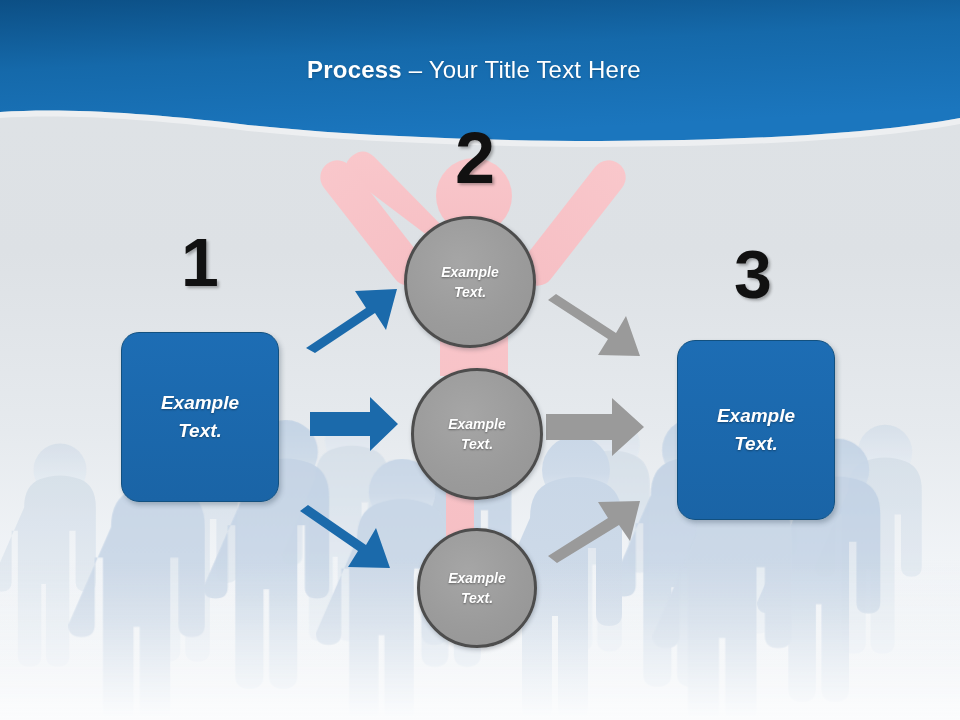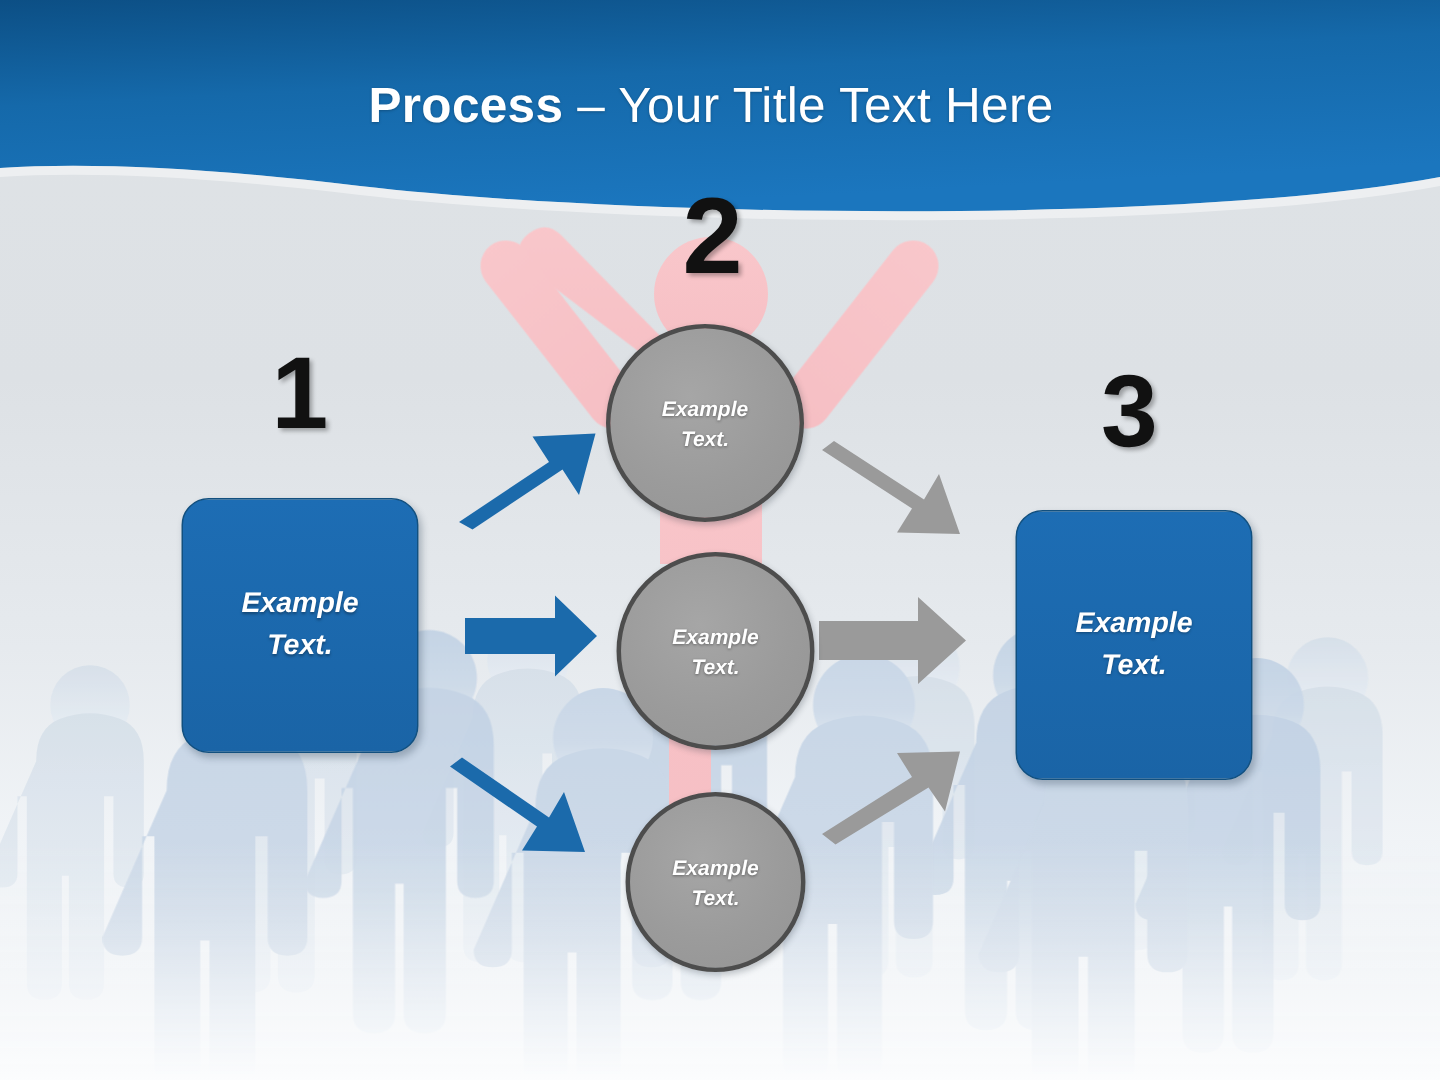--- a/index.html
+++ b/index.html
@@ -30,21 +30,21 @@
     width: 960px;
     height: 150px;
   }
   #slide-title {
     position: absolute;
     left: 0;
     top: 50px;
     width: 948px;
     text-align: center;
     color: #ffffff;
-    font-size: 33px;
+    font-size: 24px;
     line-height: 40px;
     letter-spacing: 0.2px;
     white-space: nowrap;
     text-shadow: 0 1px 2px rgba(0,0,0,0.25);
   }
   #slide-title .strong { font-weight: bold; }
   #slide-title .light  { font-weight: normal; }
 
   
   #arrows-layer {

